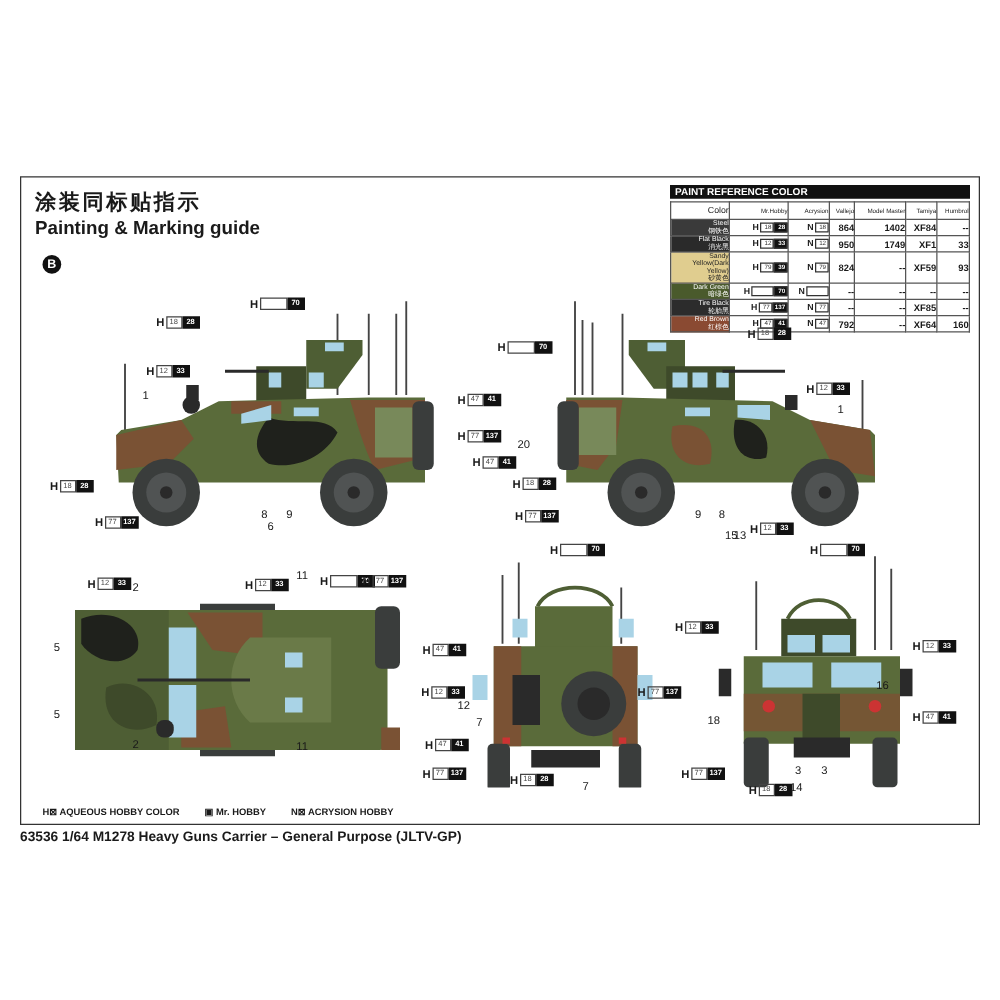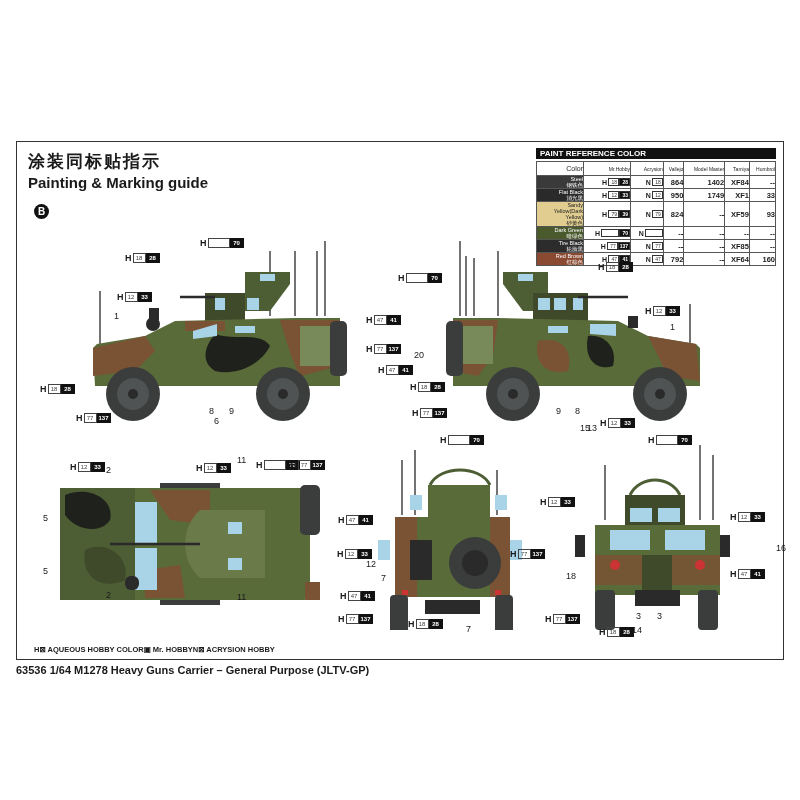--- a/index.html
+++ b/index.html
@@ -25,21 +25,21 @@
   .code .box.wide { min-width: 18px; }
 
   
   .callout { position: absolute; display: flex; align-items: center; font-size: 9px; font-weight: bold; }
   .callout .hl { margin-right: 1px; }
   .callout .b1 { display: inline-block; border: 1px solid #444; font-size: 6px; height: 10px; line-height: 8px; min-width: 13px; padding: 0 1px; text-align: center; color: #444; font-weight: normal; }
   .callout .b1.wide { min-width: 22px; }
   .callout .b2 { display: inline-block; background: #111; color: #fff; font-size: 6px; height: 10px; line-height: 10px; min-width: 14px; padding: 0 2px; text-align: center; }
   .num-label { position: absolute; font-size: 9px; }
 
-  .legend { position: absolute; left: 34px; top: 645px; font-size: 7.5px; font-weight: bold; display: flex; }
+  .legend { position: absolute; left: 34px; top: 645px; font-size: 7.5px; font-weight: bold; display: flex; gap: 20px; }
   .footer { position: absolute; left: 16px; top: 664px; font-size: 11px; font-weight: bold; }
 
   svg.veh { position: absolute; }
 </style>
 </head>
 <body>
 
 <div class="frame"></div>
 
 <div class="title-cn">涂装同标贴指示</div>
@@ -438,21 +438,21 @@
     <div class="callout" style="left: 545px; top: 614px;">
       <span class="hl">H</span>
       <span class="b1">77</span>
       <span class="b2">137</span>
     </div>
     <div class="callout" style="left: 599px; top: 627px;">
       <span class="hl">H</span>
       <span class="b1">18</span>
       <span class="b2">28</span>
     </div>
-    <div class="num-label" style="left: 776px; top: 543px;">16</div>
+    <div class="num-label" style="left: 701px; top: 543px;">16</div>
     <div class="num-label" style="left: 566px; top: 571px;">18</div>
     <div class="num-label" style="left: 636px; top: 611px;">3</div>
     <div class="num-label" style="left: 657px; top: 611px;">3</div>
     <div class="num-label" style="left: 632px; top: 625px;">14</div>
   </div>
 
 <div class="legend">
   <span>H⊠ AQUEOUS HOBBY COLOR</span>
   <span>▣ Mr. HOBBY</span>
   <span>N⊠ ACRYSION HOBBY</span>

